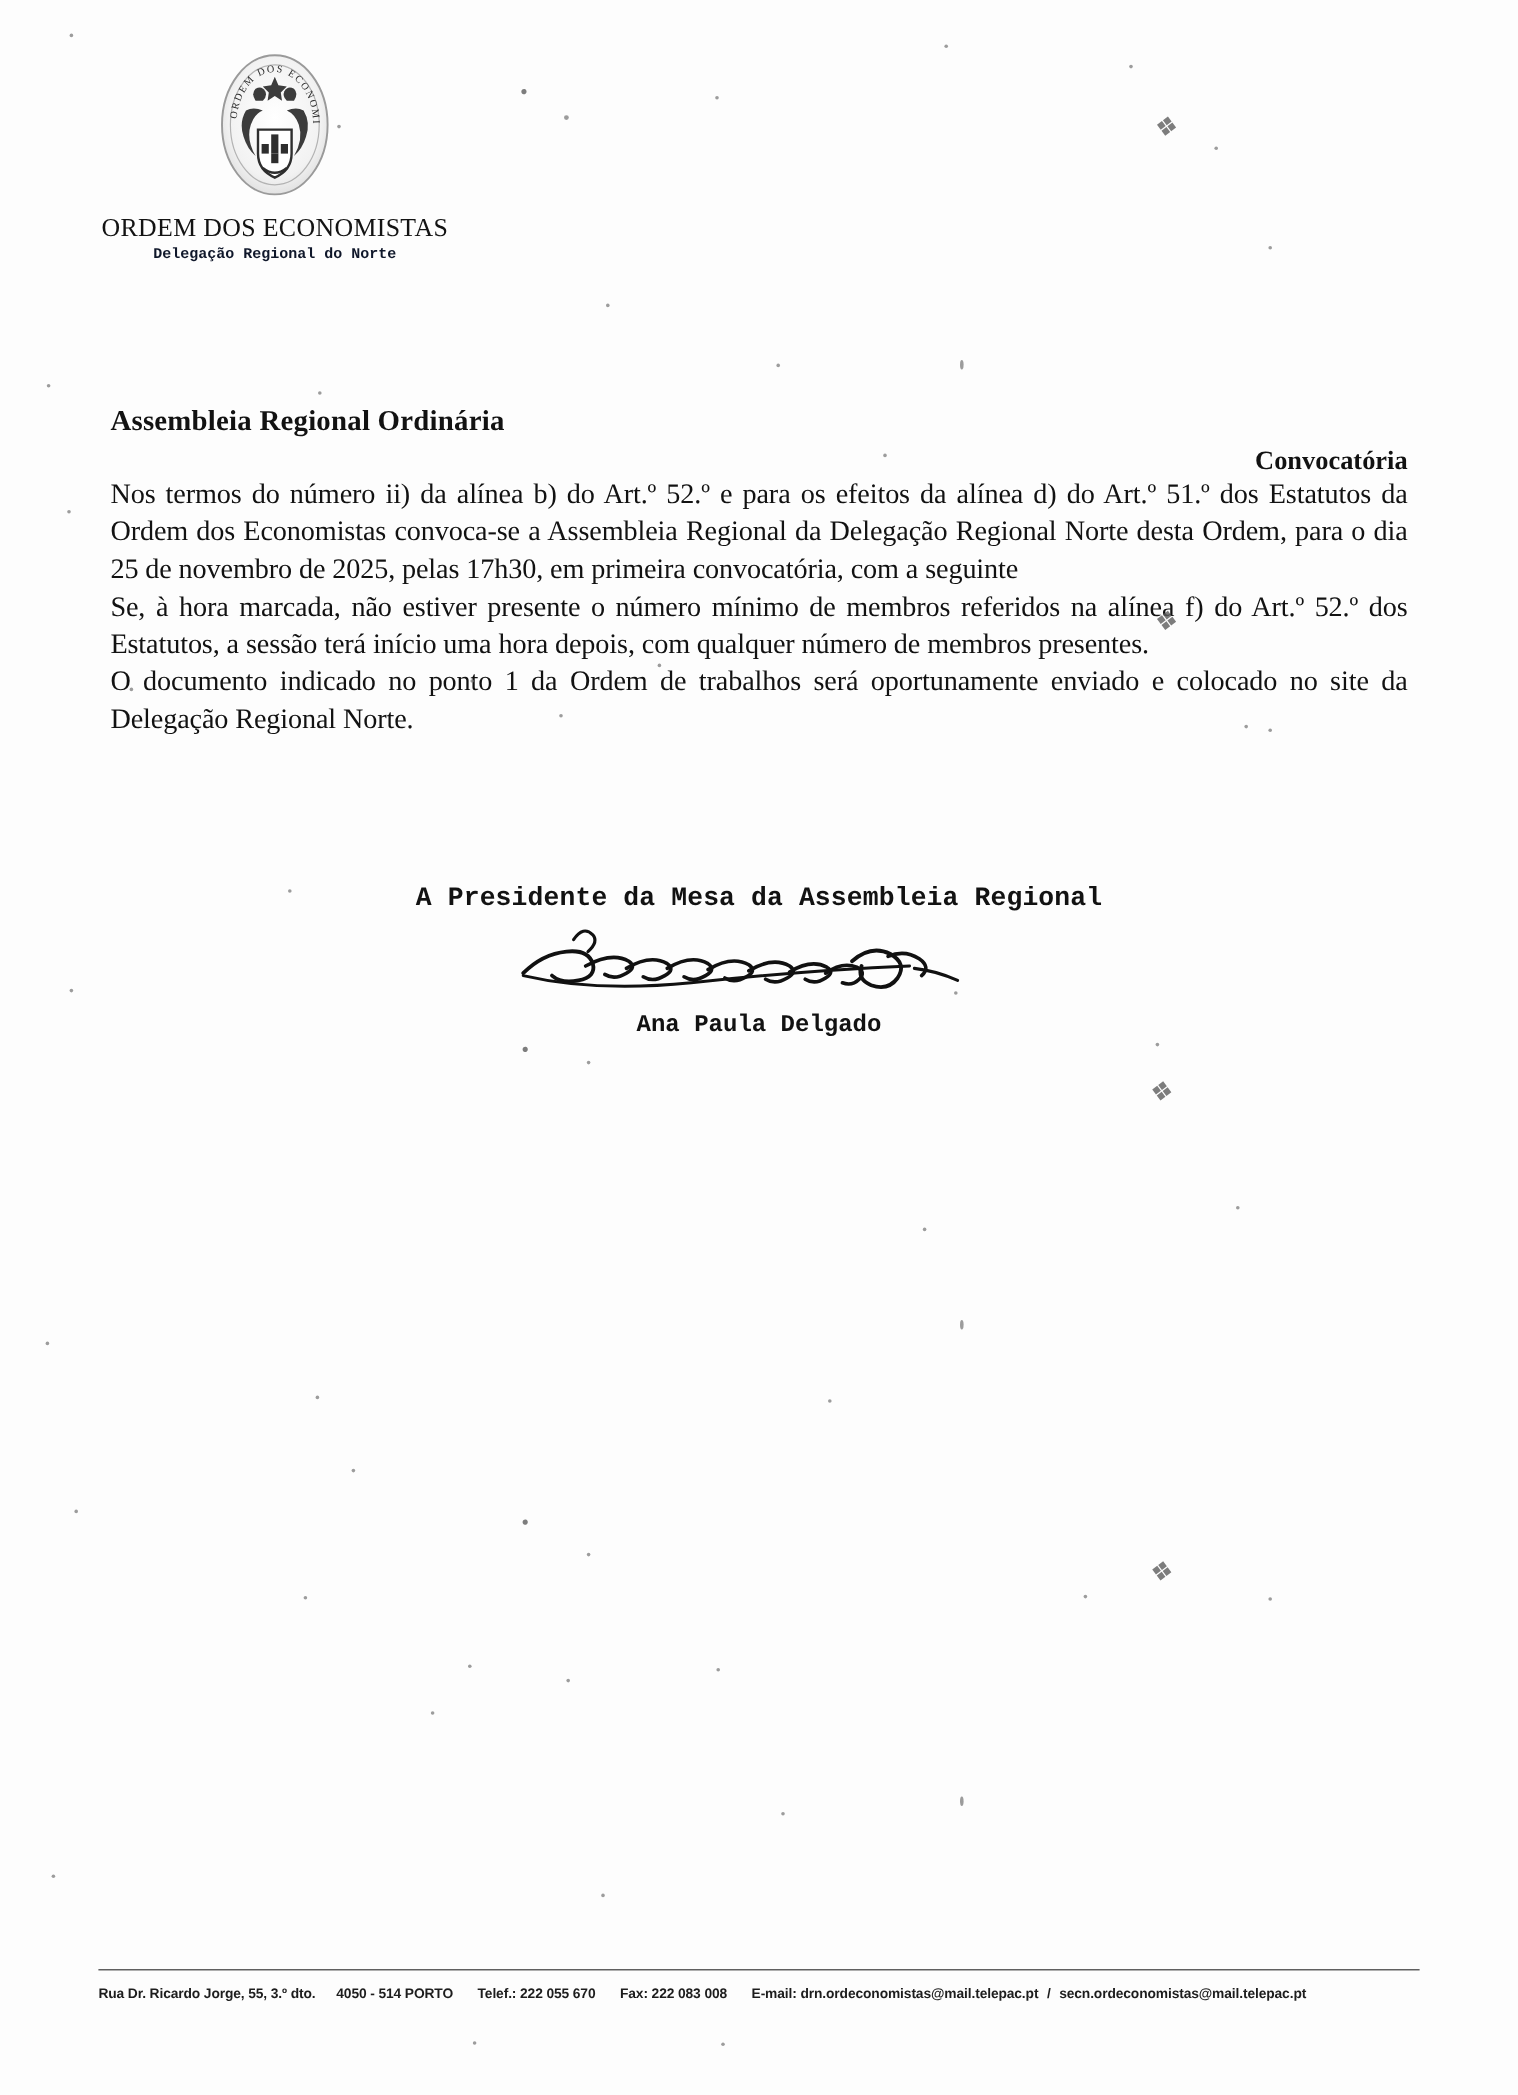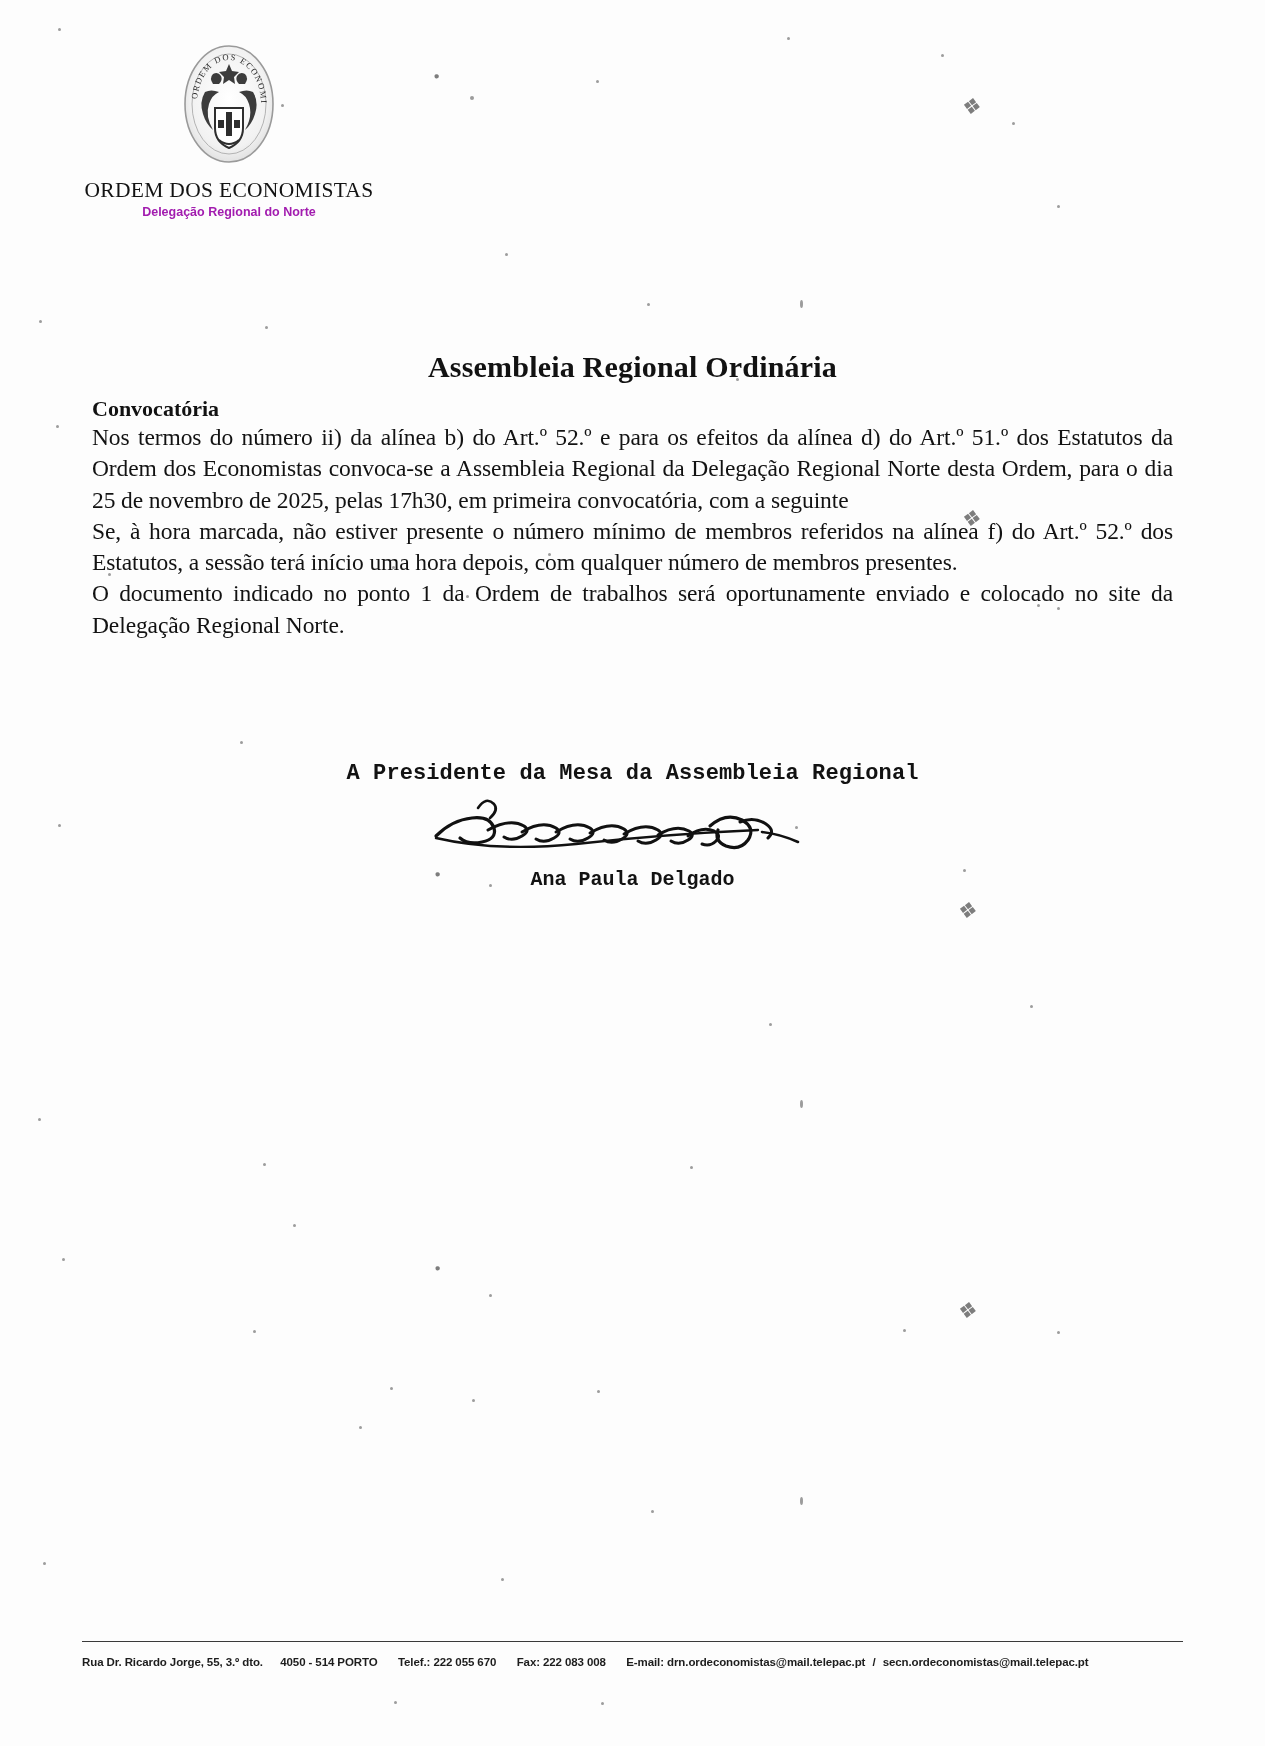--- a/index.html
+++ b/index.html
@@ -60,42 +60,41 @@
   .org-name {
     font-size: 21.5px;
     letter-spacing: .3px;
     white-space: nowrap;
     color: #131313;
   }
   .org-sub {
     font-size: 12.5px;
     font-weight: bold;
     margin-top: 2px;
-    color: #a21caf;
-    font-family: Liberation Sans, sans-serif;
+    color: #0f172a;
+    font-family: Liberation Mono, monospace;
   }
 
   
   .content {
     position: absolute;
     left: 92px;
     right: 92px;
     top: 330px;
   }
 
   .doc-title {
-    text-align: center;
-    font-weight: bold;
-    font-size: 30px;
+    font-weight: bold;
+    font-size: 24px;
     letter-spacing: .2px;
-    margin: 12px;
+    margin: 0;
     padding-top: 8px;
   }
   .doc-subtitle {
-    text-align: left;
+    text-align: right;
     font-weight: bold;
     font-size: 22px;
     margin: 6px 0 0 0;
   }
 
   p.para {
     font-size: 23.5px;
     line-height: 1.33;
     text-align: justify;
     margin: 0;

